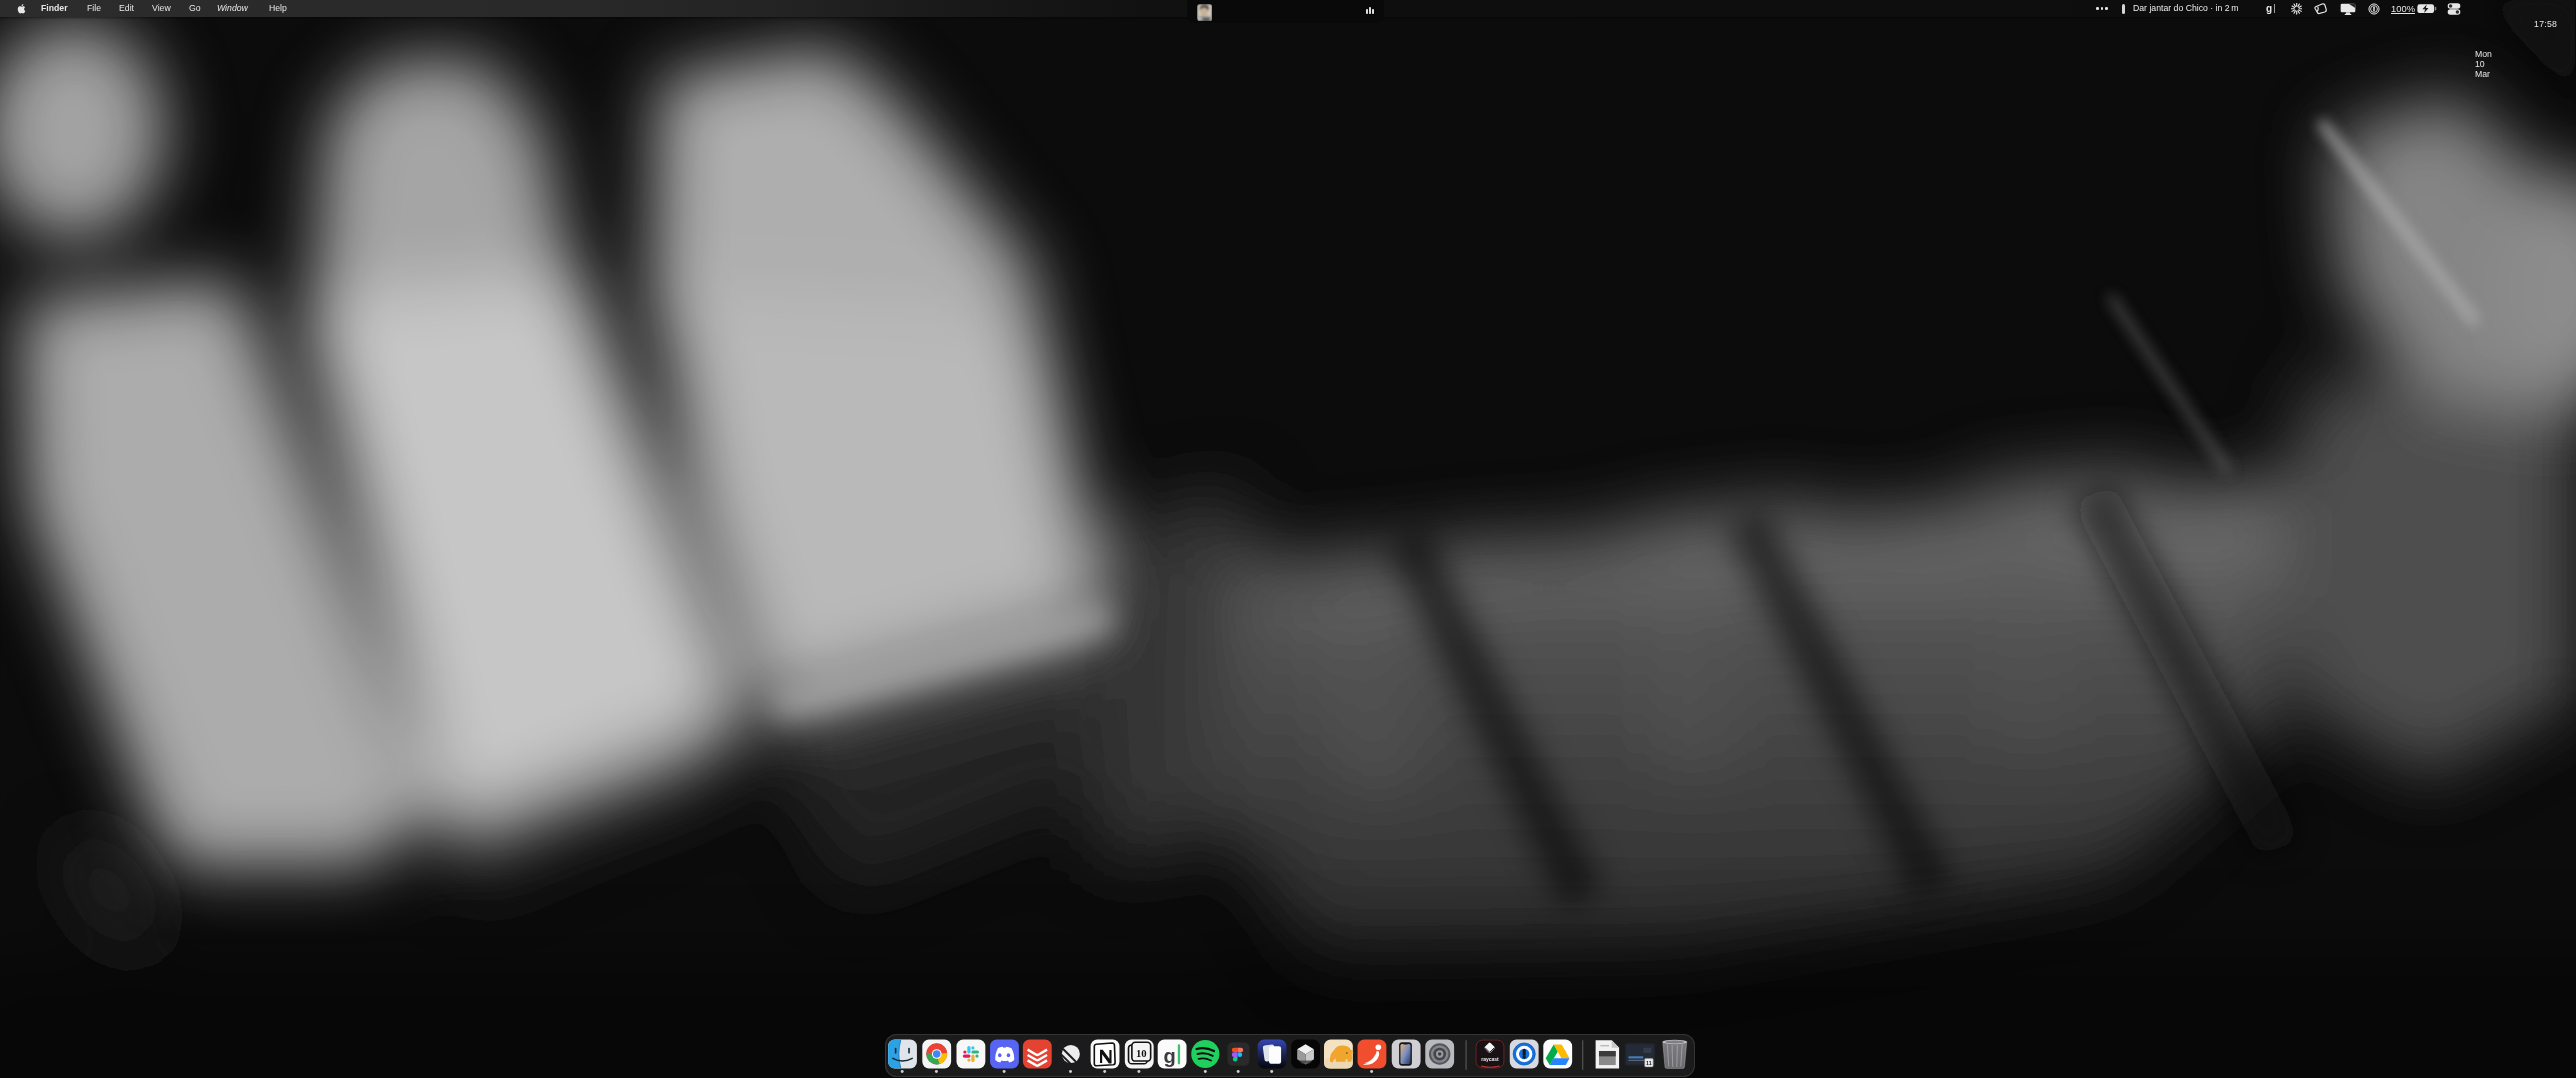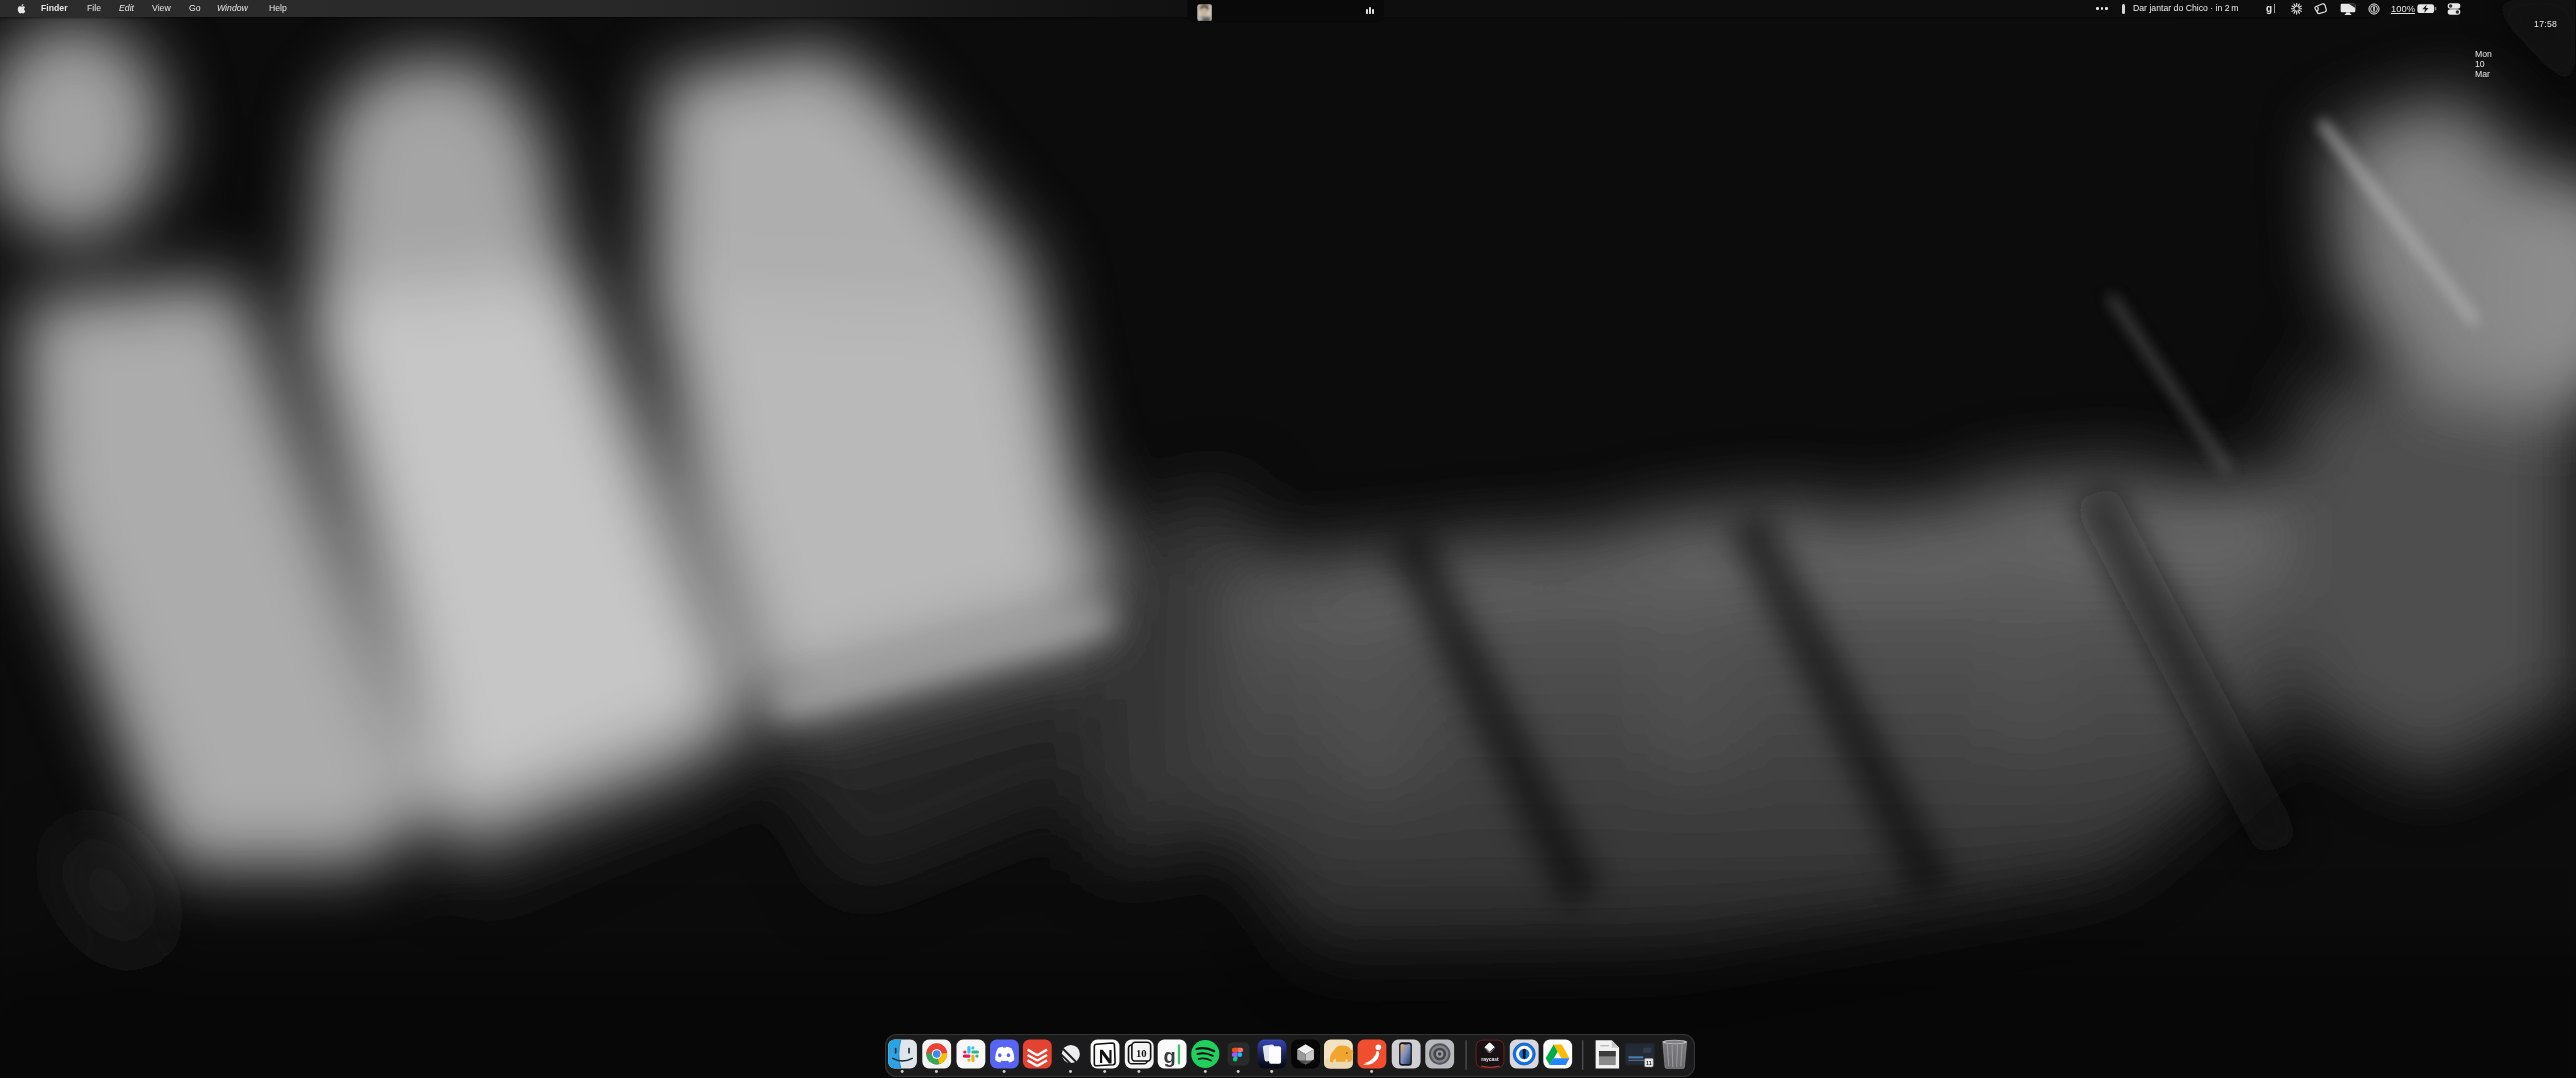--- a/index.html
+++ b/index.html
@@ -97,21 +97,21 @@
 
 <div class="abs" id="menubar" style="top:0;left:0;width:2376px;height:17.4px;
   background:linear-gradient(90deg,#2c2c2c 0%,#292929 24%,#232323 33%,#191919 40%,#121212 47%,#0e0e0e 58%,#0d0d0d 100%);
   color:#e6e6e6;font-size:8.7px;box-shadow:0 0.7px 2px rgba(0,0,0,0.45);">
 
   <svg class="abs" style="left:16px;top:3.4px" width="10" height="11.4" viewBox="0 0 14 15">
     <path fill="#e6e6e6" d="M11.4 7.9c0-1.6 1.3-2.4 1.4-2.4-.8-1.1-2-1.3-2.4-1.3-1-.1-2 .6-2.5.6-.5 0-1.3-.6-2.2-.6-1.1 0-2.2.7-2.7 1.7-1.2 2-.3 5 .8 6.6.5.8 1.2 1.7 2 1.7.8 0 1.1-.5 2.1-.5 1 0 1.3.5 2.2.5.9 0 1.5-.8 2-1.6.6-.9.9-1.8.9-1.9-.1 0-1.6-.6-1.6-2.8zM9.7 3.1c.4-.5.7-1.3.6-2.1-.6 0-1.4.4-1.9 1-.4.5-.8 1.3-.7 2 .8.1 1.5-.4 2-.9z"></path>
   </svg>
   <div class="abs" style="left:41px;top:3.4px;font-weight:bold;">Finder</div>
   <div class="abs" style="left:87px;top:3.4px;">File</div>
-  <div class="abs" style="left:119px;top:3.4px;font-style:italic;">Edit</div>
+  <div class="abs" style="left:119px;top:3.4px;">Edit</div>
   <div class="abs" style="left:152px;top:3.4px;">View</div>
   <div class="abs" style="left:189px;top:3.4px;">Go</div>
   <div class="abs" style="left:217px;top:3.4px;font-style:italic;">Window</div>
   <div class="abs" style="left:269px;top:3.4px;">Help</div>
 
   <div class="abs" style="left:2096px;top:7.4px;width:13.4px;height:2.7px;">
     <span class="abs" style="left:0;top:0;width:2.7px;height:2.7px;border-radius:1.3px;background:#e6e6e6"></span>
     <span class="abs" style="left:4.7px;top:0;width:2.7px;height:2.7px;border-radius:1.3px;background:#e6e6e6"></span>
     <span class="abs" style="left:9.4px;top:0;width:2.7px;height:2.7px;border-radius:1.3px;background:#e6e6e6"></span>
   </div>

